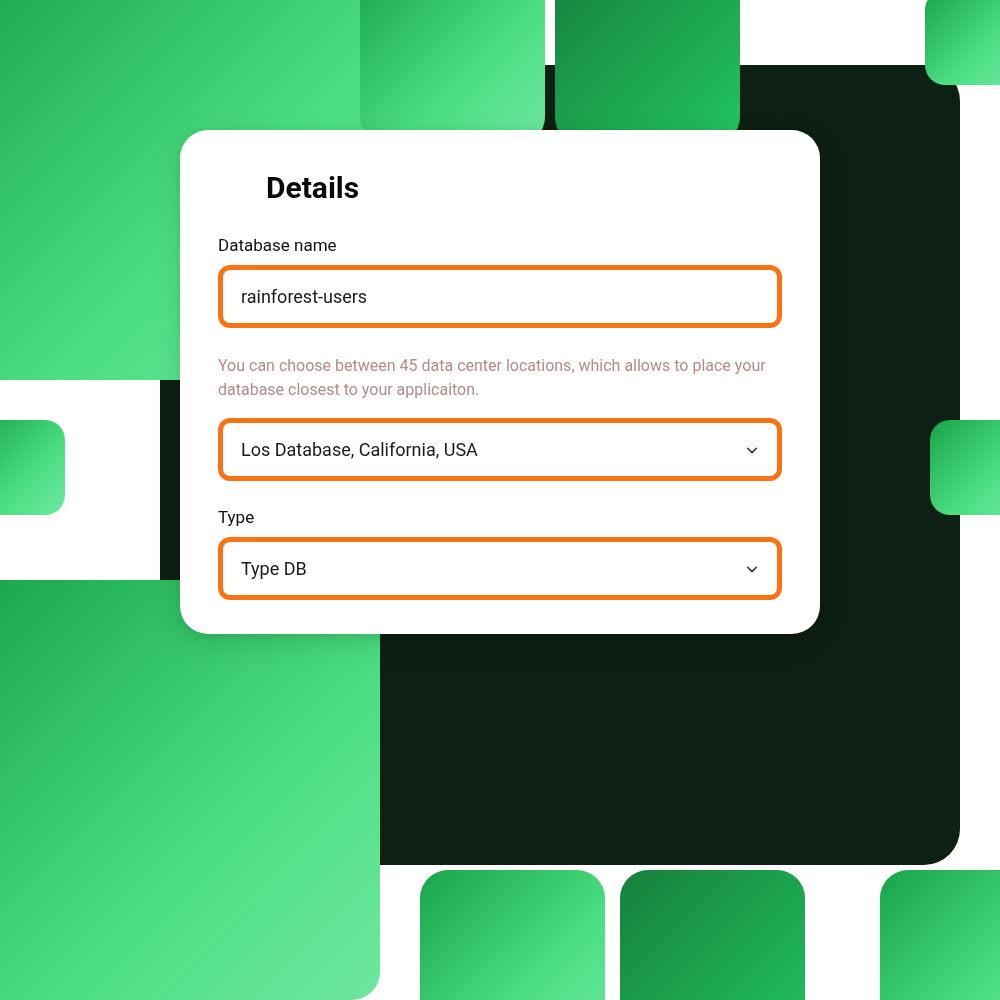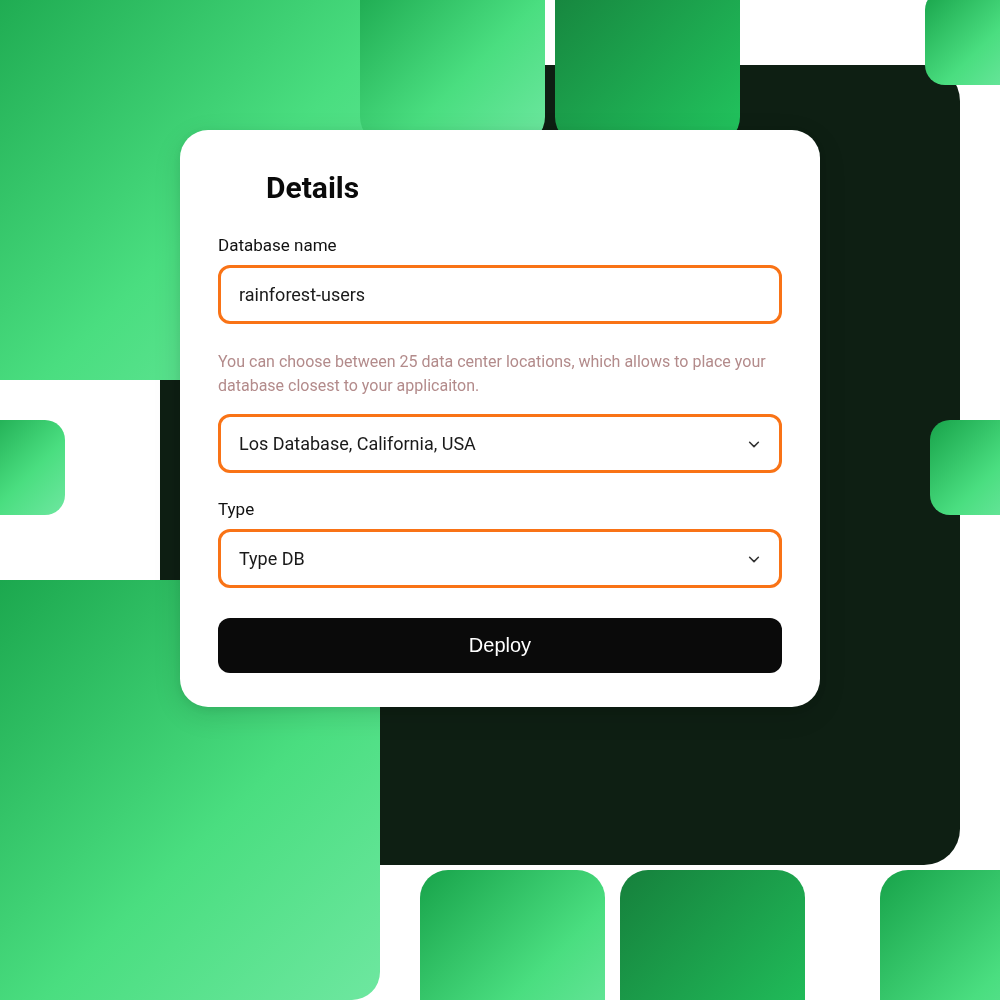--- a/index.html
+++ b/index.html
@@ -53,21 +53,21 @@
   }
   .help {
     font-size: 16px;
     line-height: 1.5;
     color: #b38b8b;
     margin-bottom: 16px;
   }
 
   .input, .select {
     width: 100%;
-    border: 3px solid #f97316;
+    border: 5px solid #f97316;
     border-radius: 12px;
     background: #fff;
     padding: 16px 18px;
     font-size: 18px;
     color: #1a1a1a;
     display: flex;
     align-items: center;
     justify-content: space-between;
   }
   .input input {
@@ -128,21 +128,21 @@
   <h1>Details</h1>
 
   <div class="field">
     <span class="label">Database name</span>
     <div class="input">
       <input type="text" value="rainforest-users" style="">
     </div>
   </div>
 
   <div class="field">
-    <p class="help">You can choose between 25 data center locations, which allows to place your database closest to your applicaiton.</p>
+    <p class="help">You can choose between 45 data center locations, which allows to place your database closest to your applicaiton.</p>
     <div class="select">
       <span>Los Database, California, USA</span>
       <span class="chev">
         <svg viewBox="0 0 16 16" width="14" height="14" fill="none" stroke="#333" stroke-width="1.8" stroke-linecap="round" stroke-linejoin="round">
             <polyline points="3,6 8,11 13,6"></polyline>
           </svg>
       </span>
     </div>
   </div>
 
@@ -153,14 +153,13 @@
         <span>Type DB</span>
         <span class="chev">
           <svg viewBox="0 0 16 16" width="14" height="14" fill="none" stroke="#333" stroke-width="1.8" stroke-linecap="round" stroke-linejoin="round">
               <polyline points="3,6 8,11 13,6"></polyline>
             </svg>
         </span>
       </div>
     </div>
   </div>
 
-  <button class="deploy">Deploy</button>
 </div>
 
 </body></html>

